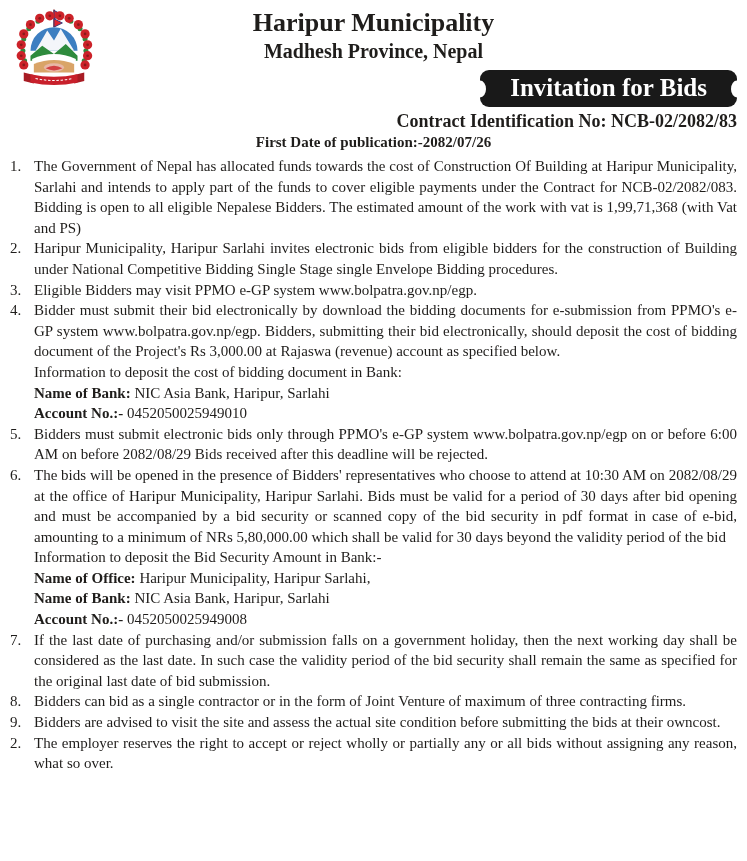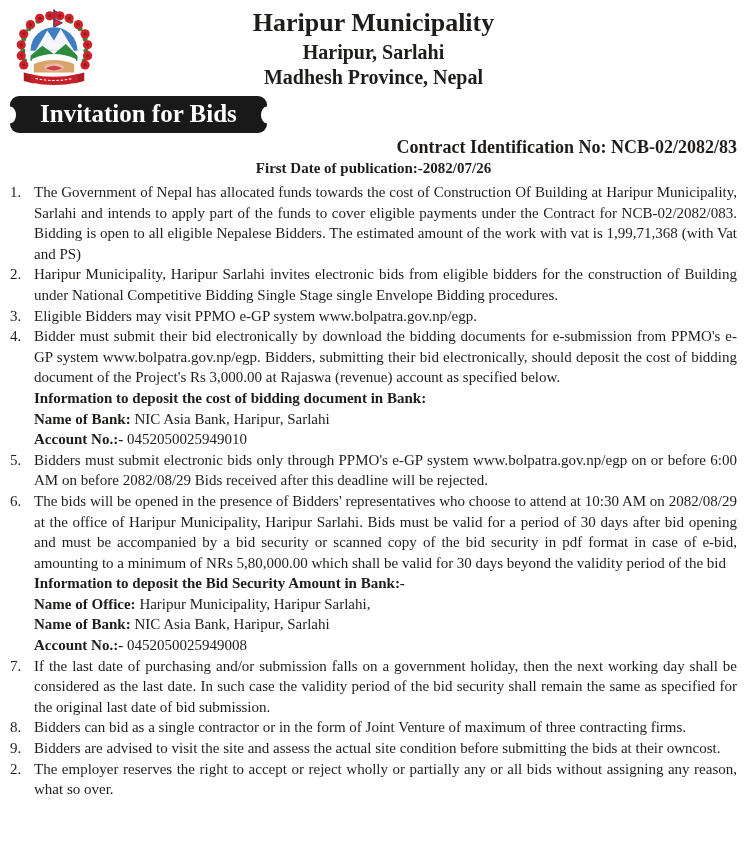--- a/index.html
+++ b/index.html
@@ -8,40 +8,40 @@
     background:#ffffff; color:#1f1d1b;
     font-family:"Liberation Serif", "DejaVu Serif", serif;
   }
   .page { position:relative; box-sizing:border-box; width:747px; height:850px; padding:6px 10px 0 10px; }
   .logo { position:absolute; top:7px; left:12px; width:84px; height:84px; }
   .hdr { text-align:center; }
   .h1 { font-size:26px; font-weight:bold; line-height:33px; }
   .h2 { font-size:30px; font-weight:bold; line-height:39px; }
   .h3 { font-size:20px; font-weight:bold; line-height:26px; }
   .h4 { font-size:20px; font-weight:bold; line-height:25px; }
-  .banner-wrap { text-align:left; margin:6px 0 3px 0; }
+  .banner-wrap { text-align:right; margin:6px 0 3px 0; }
   .banner {
     position:relative; display:inline-block;
     background:#191919; color:#ffffff;
     font-size:25px; font-weight:bold; line-height:29px;
     padding:3px 30px 5px 30px; border-radius:9px;
   }
   .banner::before, .banner::after {
     content:""; position:absolute; top:50%; transform:translateY(-50%);
     width:12px; height:17px; background:#ffffff; border-radius:50%;
   }
   .banner::before { left:-6px; }
   .banner::after  { right:-6px; }
   .contract { font-size:18px; font-weight:bold; line-height:23px; text-align:right; }
   .pubdate  { font-size:15px; font-weight:bold; line-height:19px; text-align:center; margin-bottom:4px; }
   .list { font-size:15px; line-height:20.6px; }
   .item { display:flex; }
   .num  { flex:0 0 24px; }
   .itext { flex:1; text-align:justify; }
-  .bhead { font-weight:bold; }
+  .bhead { font-weight:normal; }
   .blabel { font-weight:bold; }
 </style>
 </head>
 <body>
 
 <div class="page">
 
   <svg class="logo" viewBox="0 0 100 100" aria-hidden="true">
 
     <g>
@@ -110,21 +110,20 @@
     <g>
       <path d="M14,78 L26,81 L26,91 L14,88 Z" fill="#a81c24"></path>
       <path d="M86,78 L74,81 L74,91 L86,88 Z" fill="#a81c24"></path>
       <path d="M22,80 Q50,86 78,80 L78,90 Q50,96 22,90 Z" fill="#c8202b"></path>
       <path d="M28,85 Q50,90 72,85" stroke="#ffffff" stroke-width="1.2" fill="none" stroke-dasharray="3,2"></path>
     </g>
   </svg>
 
   <div class="hdr">
     <div class="h1">Haripur Municipality</div>
-    <div class="h3">Haripur, Sarlahi</div>
     <div class="h4">Madhesh Province, Nepal</div>
     <div class="banner-wrap">
       <div class="banner">Invitation for Bids</div>
     </div>
     <div class="contract">Contract Identification No: NCB-02/2082/83</div>
     <div class="pubdate">First Date of publication:-2082/07/26</div>
   </div>
 
   <div class="list">
 

